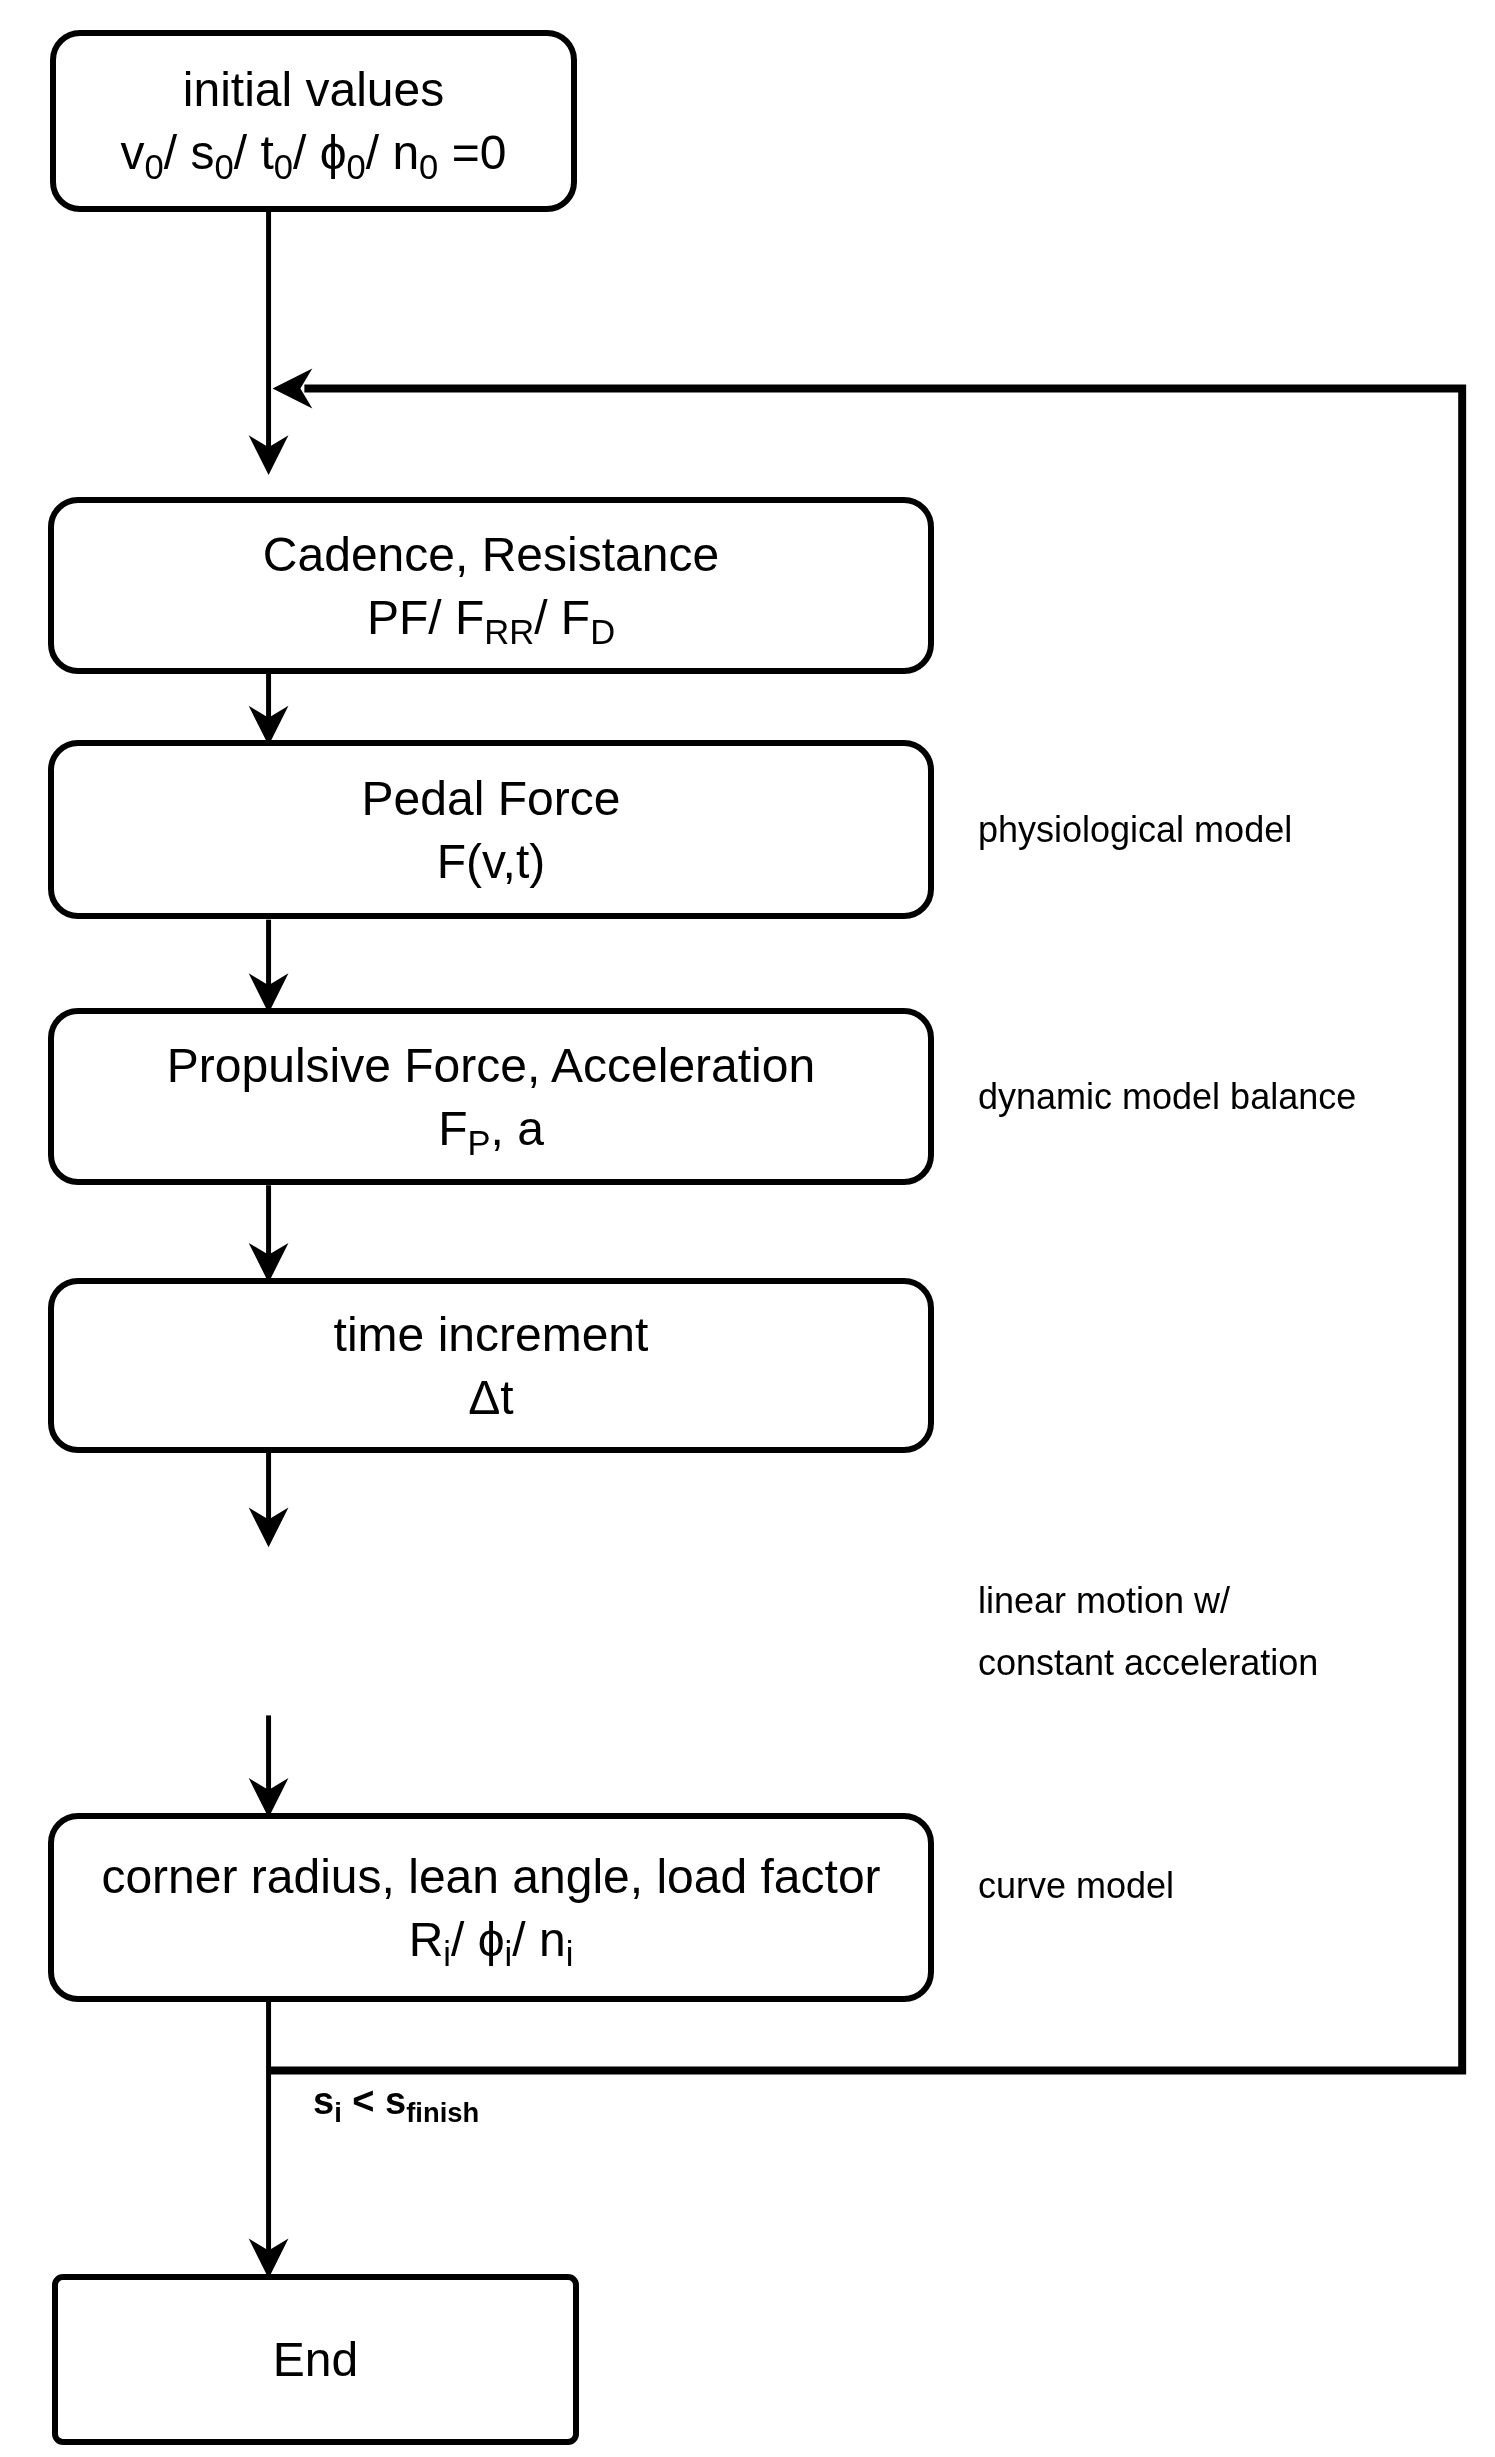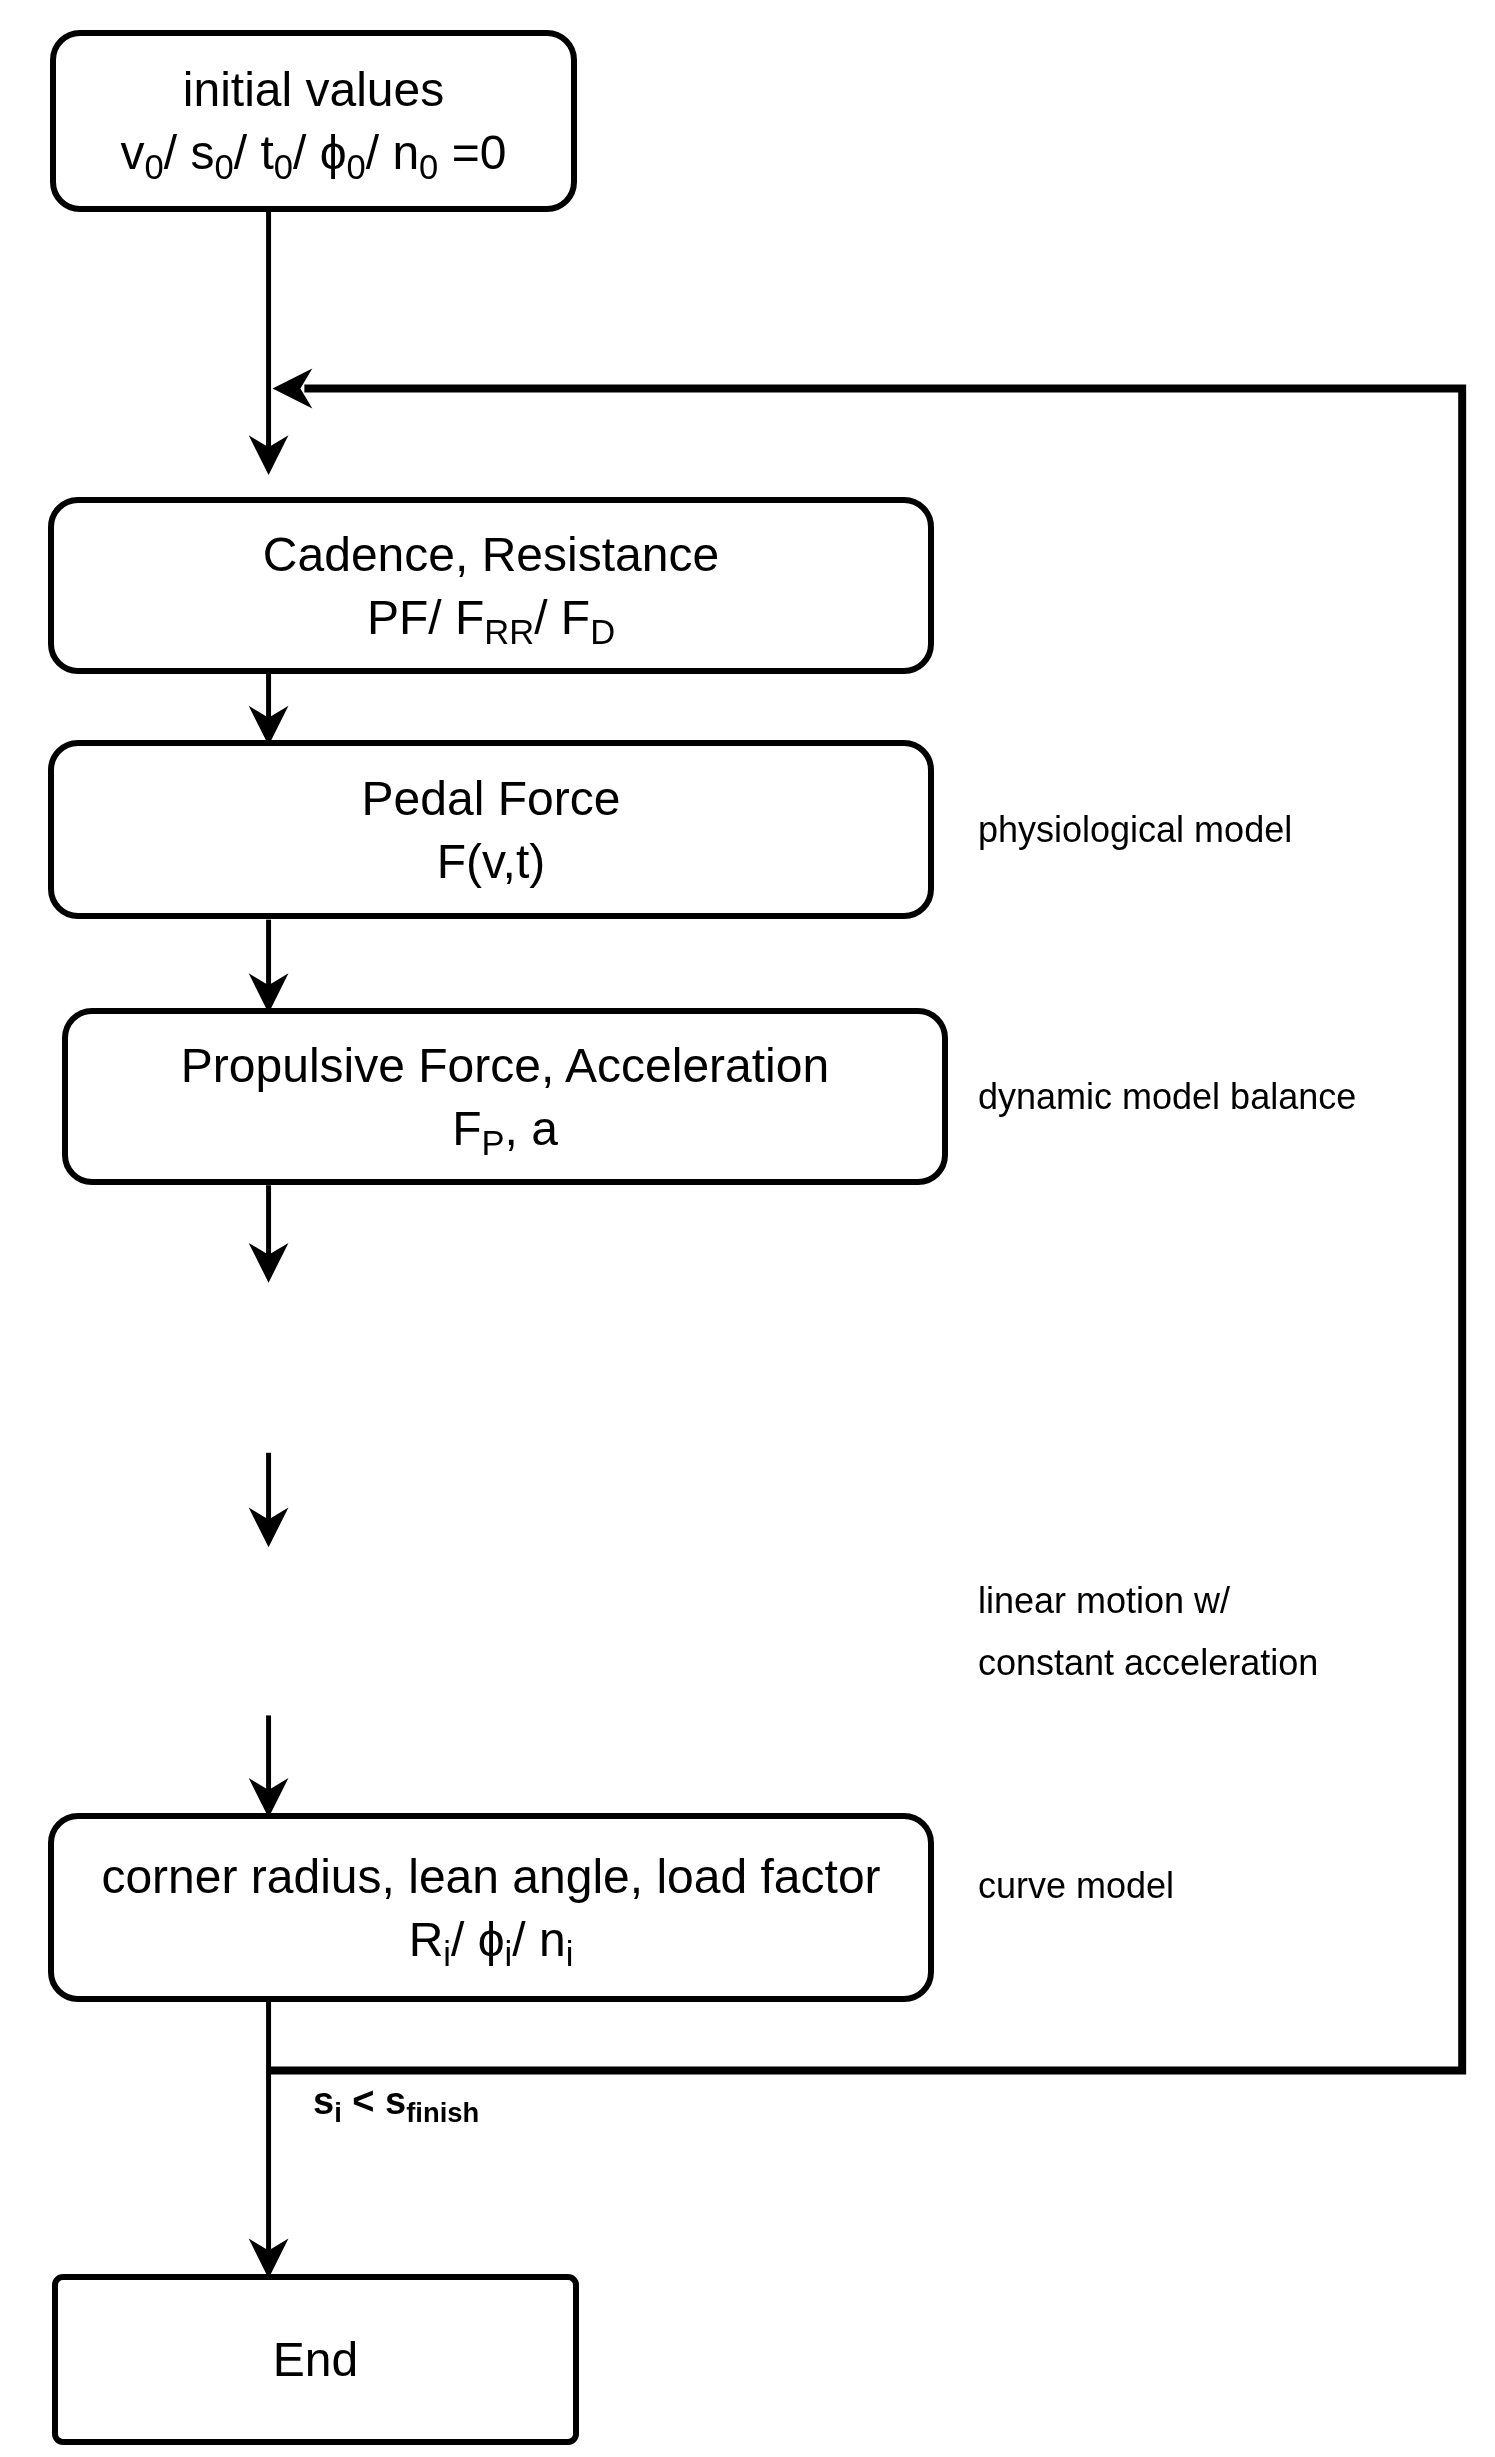--- a/index.html
+++ b/index.html
@@ -51,21 +51,21 @@
     left: 313px;
     top: 2080px;
     font-size: 38px;
     font-weight: bold;
     white-space: nowrap;
   }
   
   #box-initial    { left: 50px;  top: 30px;   width: 527px; height: 182px; }
   #box-cadence    { left: 48px;  top: 472px;  width: 886px; height: 177px; margin-top: 25px; }
   #box-pedal      { left: 48px;  top: 740px;  width: 886px; height: 179px; }
-  #box-propulsive { left: 48px;  top: 1008px; width: 886px; height: 177px; margin-left: 14px; }
+  #box-propulsive { left: 48px;  top: 1008px; width: 886px; height: 177px; }
   #box-time       { left: 48px;  top: 1278px; width: 886px; height: 175px; }
   #box-velocity   { left: 48px;  top: 1542px; width: 886px; height: 173px; }
   #box-corner     { left: 48px;  top: 1813px; width: 886px; height: 189px; }
   #box-end        { left: 52px;  top: 2274px; width: 527px; height: 171px; border-radius: 11px; }
   
   #label-physiological { top: 799px;  }
   #label-dynamic       { top: 1066px; }
   #label-linear        { top: 1570px; }
   #label-curve         { top: 1855px; }
 </style>
@@ -110,20 +110,24 @@
   <div class="fbox" id="box-pedal">
     <div>Pedal Force</div>
     <div><span>F(v,t)</span></div>
   </div>
 
   <div class="fbox" id="box-propulsive">
     <div>Propulsive Force, Acceleration</div>
     <div><span>F</span><sub>P</sub><span>, a</span></div>
   </div>
 
+  <div class="fbox" id="box-time">
+    <div>time increment</div>
+    <div><span>Δt</span></div>
+  </div>
 
 
   <div class="fbox" id="box-corner">
     <div>corner radius, lean angle, load factor</div>
     <div><span>R</span><sub>i</sub><span>/ ϕ</span><sub>i</sub><span>/ n</span><sub>i</sub></div>
   </div>
 
   <div class="fbox" id="box-end">
     <div>End</div>
   </div>

